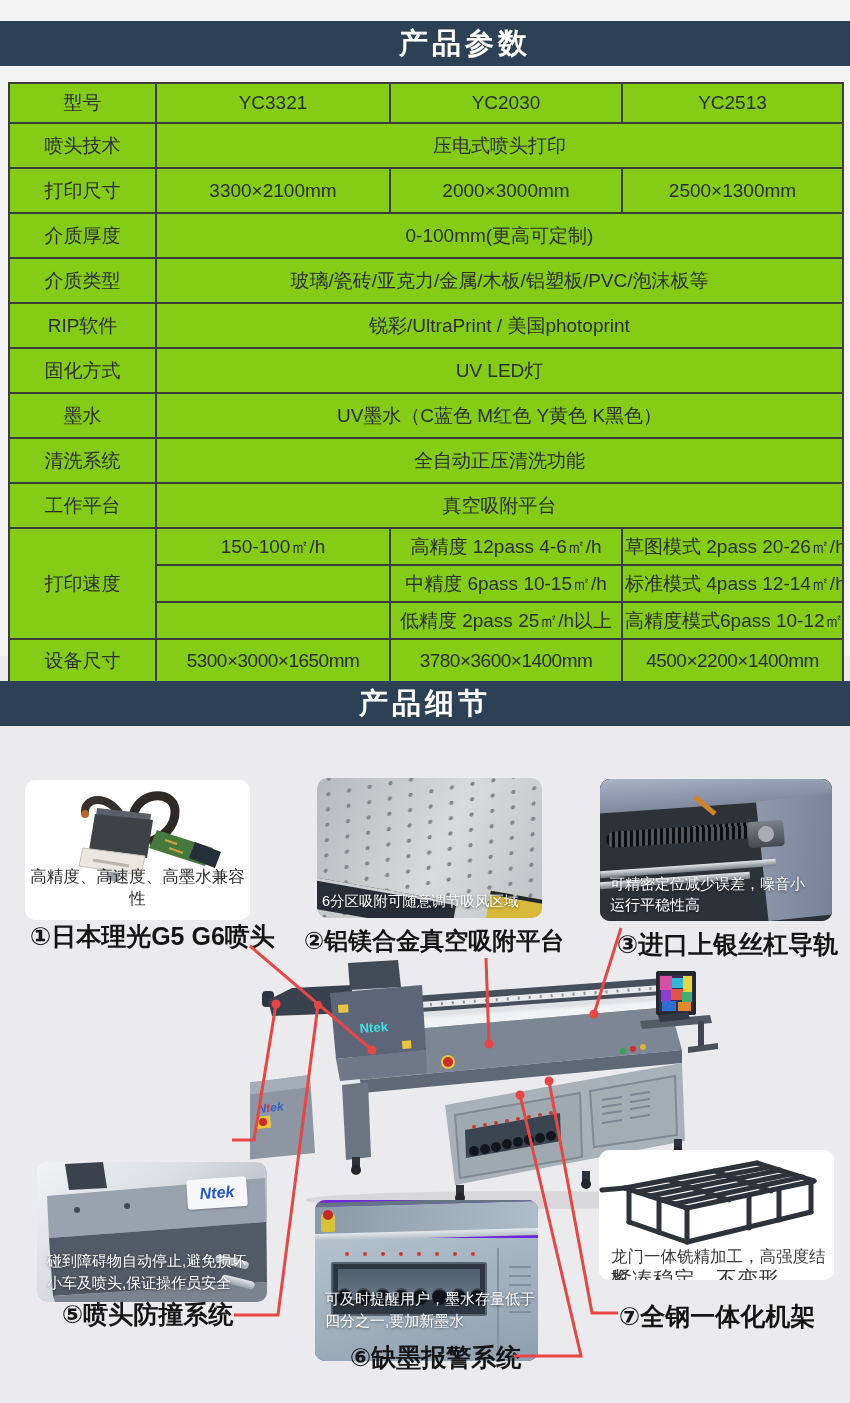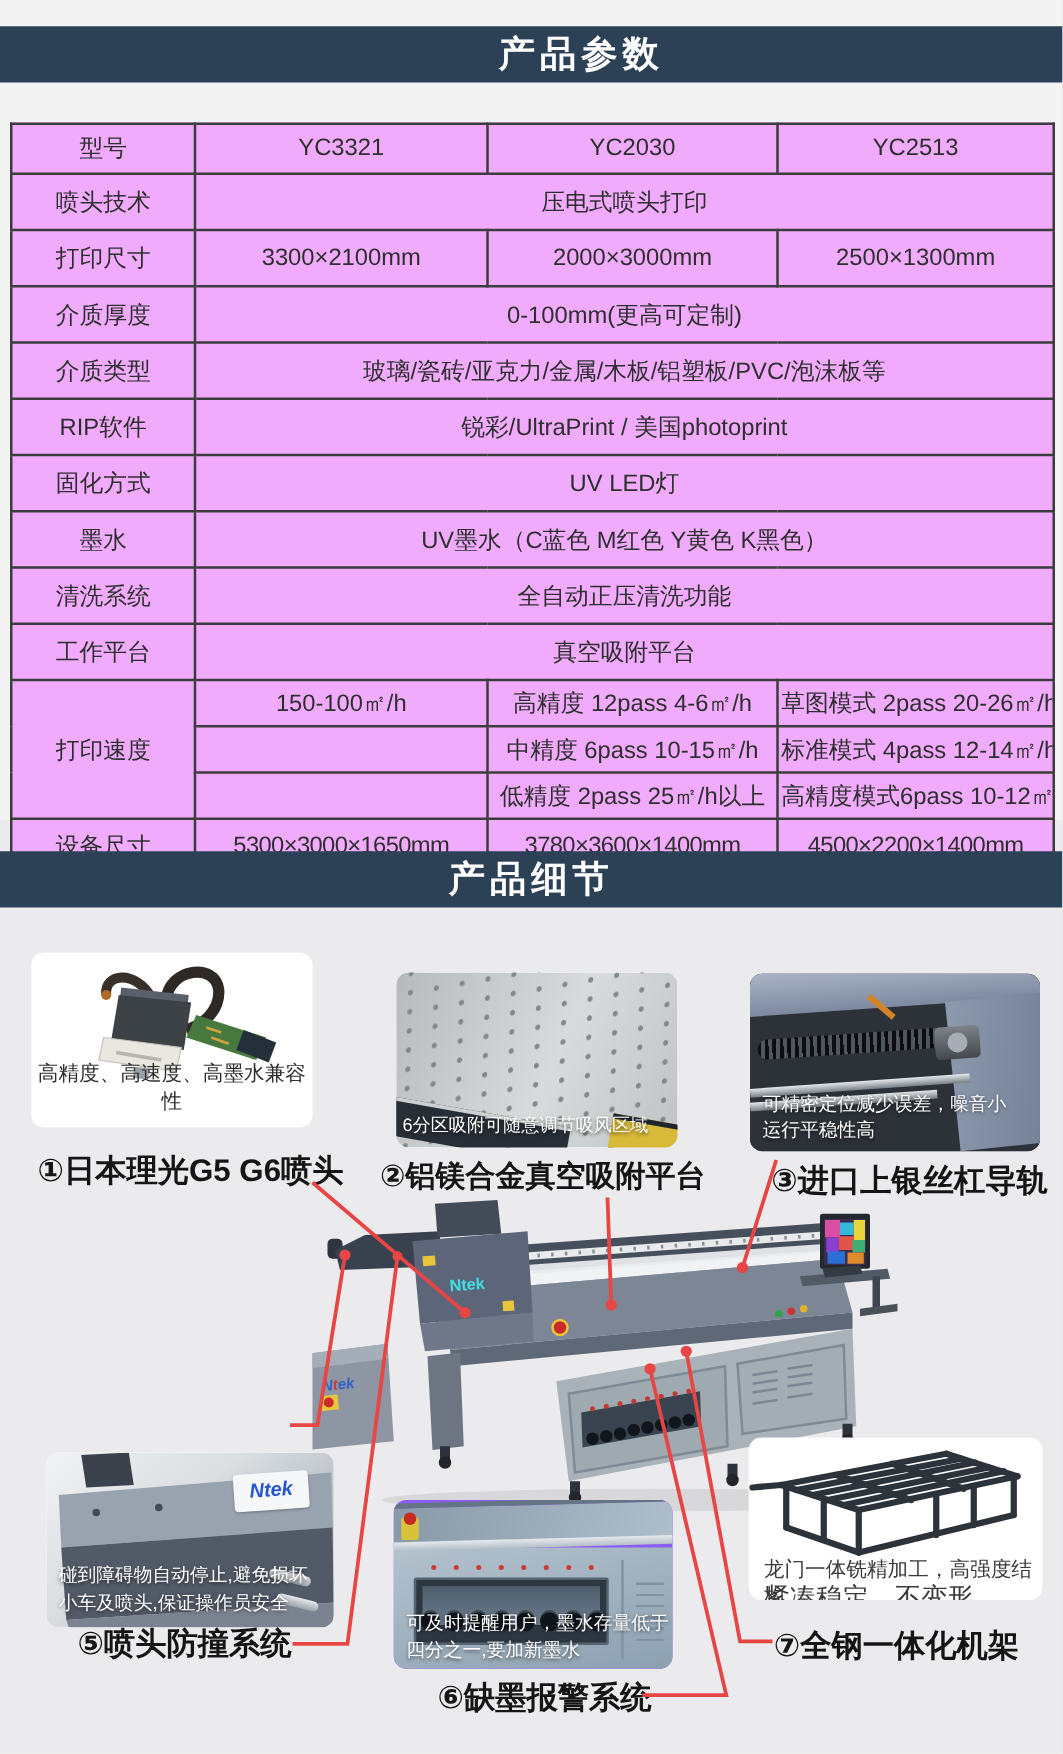--- a/index.html
+++ b/index.html
@@ -5,21 +5,21 @@
   html,body{margin:0;padding:0;background:#e6e6e8;}
   #page{position:relative;width:850px;height:1403px;margin:0 auto;background:#f3f3f4;
         font-family:"Liberation Sans","DejaVu Sans",sans-serif;overflow:hidden;}
   #details-bg{position:absolute;left:0;top:656px;width:850px;height:747px;background:#ebebed;}
   .banner{position:absolute;left:0;width:850px;height:45px;background:#2d4156;color:#ffffff;
           display:flex;align-items:center;justify-content:center;font-size:29px;font-weight:bold;letter-spacing:4px;}
   #banner-params{top:21px;padding-left:40px;}
   #banner-details{top:681px;}
 
   
-  #spec-table{position:absolute;left:8px;top:98px;width:834px;border-collapse:collapse;table-layout:fixed;background:#f0abfc;}
+  #spec-table{position:absolute;left:8px;top:82px;width:834px;border-collapse:collapse;table-layout:fixed;background:#84cc16;}
   #spec-table td{border:2px solid #3c3c3c;color:#2e2e2e;font-size:19px;text-align:center;
                  padding:0 2px;overflow:hidden;white-space:nowrap;}
   tr.r0 td{height:38px;} tr.rn td{height:43px;} tr.rs td{height:35px;} tr.rl td{height:41px;}
   td.merged{text-align:left;padding-left:152px;}
   td.speed{font-size:16.5px;}
   td.dim{font-size:19px;letter-spacing:-0.5px;}
 
   
   .card{position:absolute;border-radius:10px;overflow:hidden;background:#ffffff;}
   .dlabel{position:absolute;font-size:25px;font-weight:bold;color:#151515;white-space:nowrap;}
@@ -280,21 +280,21 @@
         <rect x="102" y="212" width="8" height="10"></rect>
     </g>
     <g fill="#22262c">
       <circle cx="210" cy="253" r="5"></circle>
         <circle cx="336" cy="239" r="5"></circle>
         <circle cx="428" cy="207" r="5"></circle>
         <circle cx="106" cy="225" r="5"></circle>
     </g>
   </svg>
 
-  <div class="card" style="left:25px;top:762px;width:225px;height:140px;text-decoration:underline;">
+  <div class="card" style="left:25px;top:780px;width:225px;height:140px;text-decoration:underline;">
     <svg width="225" height="110" viewBox="0 0 225 110">
       <path d="M108,38 C110,12 148,8 150,30 C151,48 136,58 124,62" stroke="#2e2925" stroke-width="9" fill="none"></path>
       <path d="M96,36 C84,14 58,16 60,34" stroke="#37302b" stroke-width="8" fill="none"></path>
       <circle cx="60" cy="34" r="4" fill="#b06a28"></circle>
       <polygon points="132,50 188,68 180,86 124,68" fill="#47793f"></polygon>
       <polygon points="170,62 196,72 190,88 164,78" fill="#242f3a"></polygon>
       <line x1="140" y1="60" x2="152" y2="64" stroke="#cfa43c" stroke-width="2"></line>
       <line x1="144" y1="68" x2="158" y2="73" stroke="#cfa43c" stroke-width="2"></line>
       <polygon points="72,28 126,34 125,42 71,36" fill="#596069"></polygon>
       <polygon points="70,34 128,40 122,78 64,70" fill="#3d4247"></polygon>
@@ -344,21 +344,21 @@
       </svg>
       <div class="p5logo">Ntek</div>
       <div class="p5h" style="left:178px;top:96px;"></div>
       <div class="p5h" style="left:184px;top:116px;"></div>
     </div>
     <div class="cap-white" style="left:10px;top:88px;">碰到障碍物自动停止,避免损坏</div>
     <div class="cap-white" style="left:10px;top:110px;">小车及喷头,保证操作员安全</div>
   </div>
   <div class="dlabel" style="left:62px;top:1298px;">⑤喷头防撞系统</div>
 
-  <div class="card" style="left:315px;top:1200px;width:223px;height:135px;background:#8b5cf6;">
+  <div class="card" style="left:315px;top:1200px;width:223px;height:161px;background:#6d28d9;">
     <div style="position:absolute;inset:0;">
       <div class="p6panel"></div>
       <div class="p6beam"></div>
       <div class="p6strip"></div>
       <div class="p6estop"></div>
       <div class="p6div"></div>
       <div class="p6vents"></div>
       <div class="p6window">
           <div class="p6winin"></div>
         </div>

